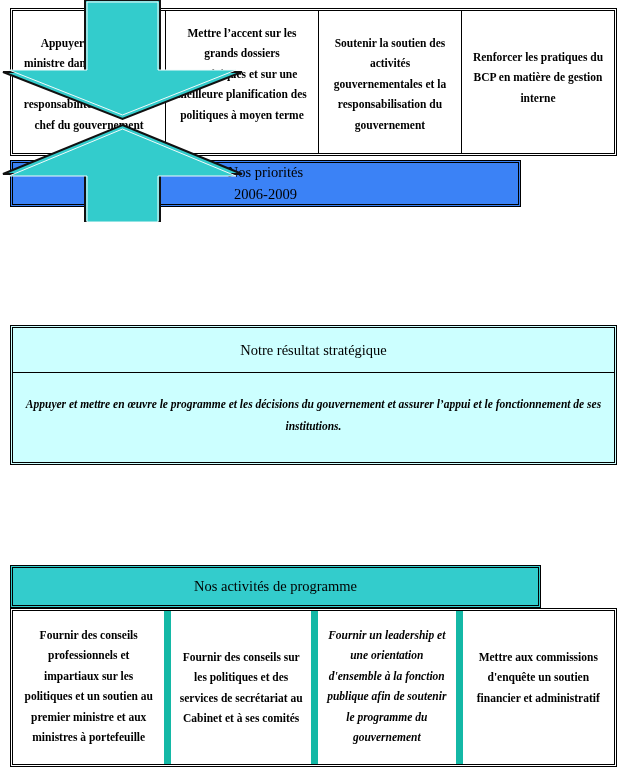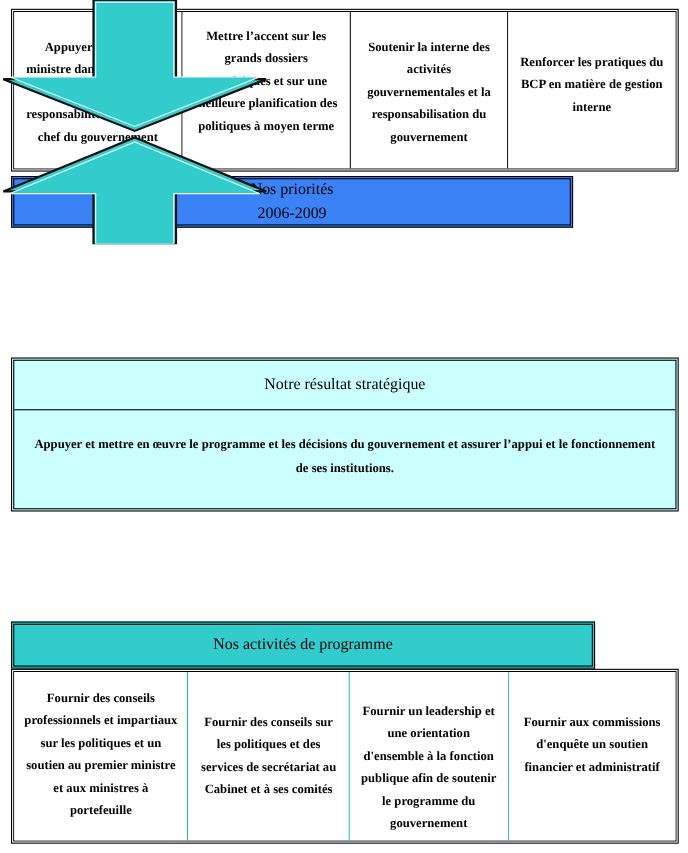--- a/index.html
+++ b/index.html
@@ -130,20 +130,21 @@
     text-align: center;
     width: 100%;
   }
   #result-body-row {
     flex: 1 1 auto;
     display: flex;
     align-items: flex-start;
     justify-content: flex-start;
     padding: 20px 12px 0 12px;
     box-sizing: border-box;
+    font-style: italic;
   }
   #result-body-row .txt {
     font-size: 11.5px;
     font-weight: bold;
     line-height: 1.95;
     text-align: center;
     width: 100%;
   }
 
   
@@ -172,57 +173,57 @@
     display: flex;
     flex-direction: row;
     align-items: stretch;
   }
   .activity-cell {
     box-sizing: border-box;
     padding: 10px 8px 6px 8px;
     display: flex;
     align-items: flex-start;
     justify-content: center;
-    border-right: 1px solid #14b8a6;
+    border-right: 7px solid #14b8a6;
     background: #ffffff;
   }
   .activity-cell:last-child {
     border-right: none;
   }
   .activity-cell .txt {
     font-size: 11.5px;
     font-weight: bold;
     line-height: 1.78;
     text-align: center;
     width: 100%;
   }
   #activity-cell-0 { width: 160px; }
   #activity-cell-1 { width: 148px; }
   #activity-cell-2 { width: 146px; }
   #activity-cell-3 { width: 153px; }
 
   #activity-cell-0 .txt { margin-top: 4px; }
   #activity-cell-1 .txt { margin-top: 26px; }
-  #activity-cell-2 .txt { margin-top: 16px; }
+  #activity-cell-2 .txt { margin-top: 4px; font-style: italic; }
   #activity-cell-3 .txt { margin-top: 26px; }
 </style>
 </head>
 <body>
 
 <div id="diagram">
 
   <div class="framed" id="priorities-row">
     <div class="priority-cell" id="priority-cell-0">
       <div class="txt">Appuyer le premier ministre dans l’exercice de l’ensemble de ses responsabilités en tant que chef du gouvernement</div>
     </div>
     <div class="priority-cell" id="priority-cell-1">
       <div class="txt">Mettre l’accent sur les grands dossiers stratégiques et sur une meilleure planification des politiques à moyen terme</div>
     </div>
     <div class="priority-cell" id="priority-cell-2">
-      <div class="txt">Soutenir la interne des activités gouvernementales et la responsabilisation du gouvernement</div>
+      <div class="txt">Soutenir la soutien des activités gouvernementales et la responsabilisation du gouvernement</div>
     </div>
     <div class="priority-cell" id="priority-cell-3">
       <div class="txt">Renforcer les pratiques du BCP en matière de gestion interne</div>
     </div>
   </div>
 
   <div class="framed" id="priorities-banner">
     <div class="banner-text">
       <div>Nos priorités</div>
       <div>2006-2009</div>
@@ -260,17 +261,17 @@
     <div class="activity-cell" id="activity-cell-0">
       <div class="txt">Fournir des conseils professionnels et impartiaux sur les politiques et un soutien au premier ministre et aux ministres à portefeuille</div>
     </div>
     <div class="activity-cell" id="activity-cell-1">
       <div class="txt">Fournir des conseils sur les politiques et des services de secrétariat au Cabinet et à ses comités</div>
     </div>
     <div class="activity-cell" id="activity-cell-2">
       <div class="txt">Fournir un leadership et une orientation d'ensemble à la fonction publique afin de soutenir le programme du gouvernement</div>
     </div>
     <div class="activity-cell" id="activity-cell-3">
-      <div class="txt">Fournir aux commissions d'enquête un soutien financier et administratif</div>
+      <div class="txt">Mettre aux commissions d'enquête un soutien financier et administratif</div>
     </div>
   </div>
 
 </div>
 
 </body></html>

